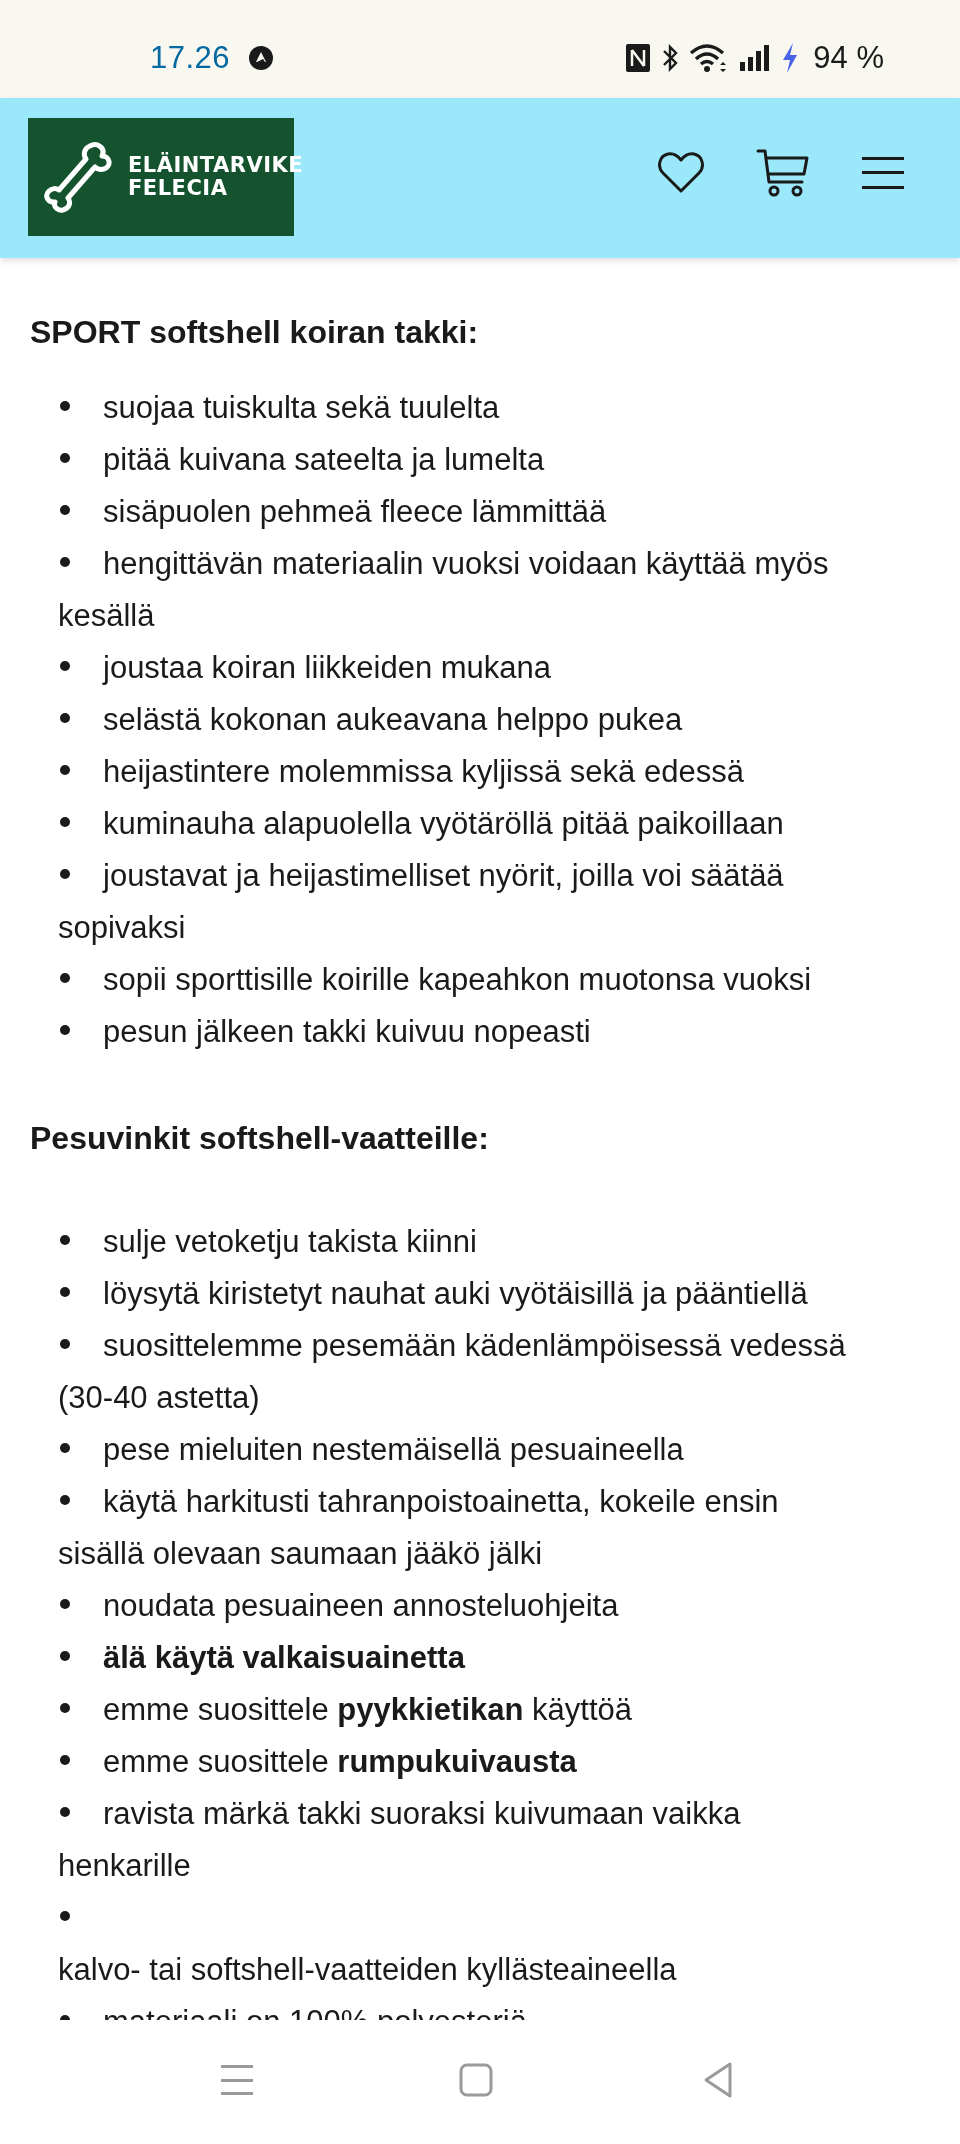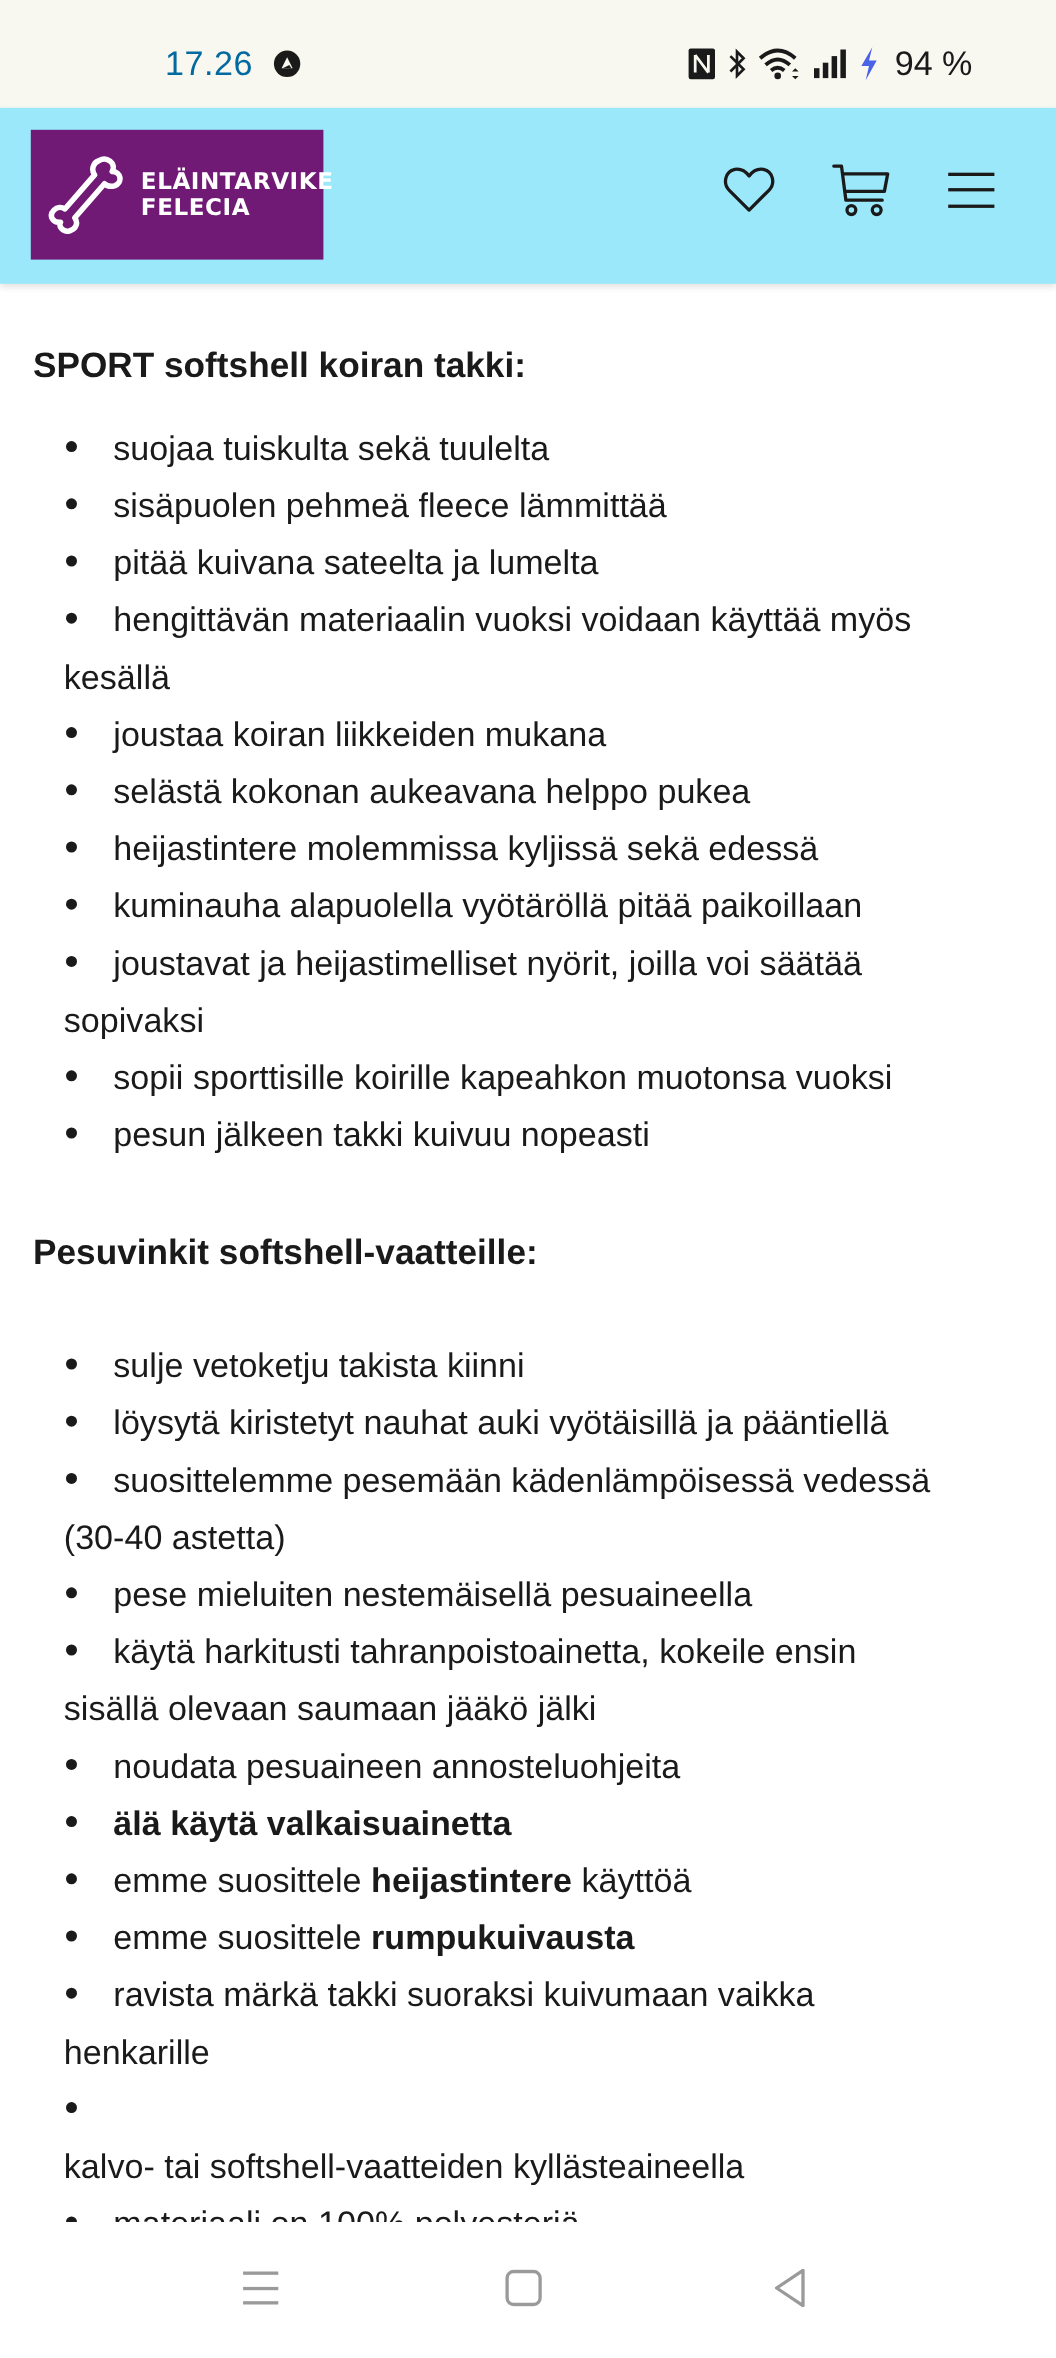--- a/index.html
+++ b/index.html
@@ -19,21 +19,21 @@
   .sb-icon { display: inline-flex; align-items: center; justify-content: center; }
 
   
   .site-header {
     position: absolute; top: 98px; left: 0; width: 960px; height: 160px;
     background: #9be8fb;
     box-shadow: 0 3px 6px rgba(0,0,0,0.12);
   }
   .logo {
     position: absolute; left: 28px; top: 20px; width: 266px; height: 118px;
-    background: #701a75;
+    background: #14532d;
     display: flex; align-items: center;
   }
   .logo-bone { position: absolute; left: 12px; top: 22px; width: 74px; height: 74px; }
   .logo-text {
     position: absolute; left: 100px; top: 36px;
     color: #ffffff; font-family: "DejaVu Sans", sans-serif; font-weight: bold;
     font-size: 21px; line-height: 23px; letter-spacing: 0.5px;
   }
   .logo-text span { display: block; }
 
@@ -162,22 +162,22 @@
       <rect x="1" y="16" width="42" height="3" fill="#1a1a1a"></rect>
       <rect x="1" y="31" width="42" height="3" fill="#1a1a1a"></rect>
     </svg>
   </div>
 </header>
 
 <main class="content">
   <h2 class="section-title sec1-title">SPORT softshell koiran takki:</h2>
   <ul class="bullet-list list1">
     <li class="bullet-item"><span class="dot"></span><span>suojaa tuiskulta sekä tuulelta</span></li>
+    <li class="bullet-item"><span class="dot"></span><span>pitää kuivana sateelta ja lumelta</span></li>
     <li class="bullet-item"><span class="dot"></span><span>sisäpuolen pehmeä fleece lämmittää</span></li>
-    <li class="bullet-item"><span class="dot"></span><span>pitää kuivana sateelta ja lumelta</span></li>
     <li class="bullet-item"><span class="dot"></span><span>hengittävän materiaalin vuoksi voidaan käyttää myös</span></li>
     <li class="bullet-item"><span>kesällä</span></li>
     <li class="bullet-item"><span class="dot"></span><span>joustaa koiran liikkeiden mukana</span></li>
     <li class="bullet-item"><span class="dot"></span><span>selästä kokonan aukeavana helppo pukea</span></li>
     <li class="bullet-item"><span class="dot"></span><span>heijastintere molemmissa kyljissä sekä edessä</span></li>
     <li class="bullet-item"><span class="dot"></span><span>kuminauha alapuolella vyötäröllä pitää paikoillaan</span></li>
     <li class="bullet-item"><span class="dot"></span><span>joustavat ja heijastimelliset nyörit, joilla voi säätää</span></li>
     <li class="bullet-item"><span>sopivaksi</span></li>
     <li class="bullet-item"><span class="dot"></span><span>sopii sporttisille koirille kapeahkon muotonsa vuoksi</span></li>
     <li class="bullet-item"><span class="dot"></span><span>pesun jälkeen takki kuivuu nopeasti</span></li>
@@ -187,21 +187,21 @@
   <ul class="bullet-list list2">
     <li class="bullet-item"><span class="dot"></span><span>sulje vetoketju takista kiinni</span></li>
     <li class="bullet-item"><span class="dot"></span><span>löysytä kiristetyt nauhat auki vyötäisillä ja pääntiellä</span></li>
     <li class="bullet-item"><span class="dot"></span><span>suosittelemme pesemään kädenlämpöisessä vedessä</span></li>
     <li class="bullet-item"><span>(30-40 astetta)</span></li>
     <li class="bullet-item"><span class="dot"></span><span>pese mieluiten nestemäisellä pesuaineella</span></li>
     <li class="bullet-item"><span class="dot"></span><span>käytä harkitusti tahranpoistoainetta, kokeile ensin</span></li>
     <li class="bullet-item"><span>sisällä olevaan saumaan jääkö jälki</span></li>
     <li class="bullet-item"><span class="dot"></span><span>noudata pesuaineen annosteluohjeita</span></li>
     <li class="bullet-item"><span class="dot"></span><b>älä käytä valkaisuainetta</b></li>
-    <li class="bullet-item"><span class="dot"></span><span>emme suosittele</span> <b>heijastintere</b> <span>käyttöä</span></li>
+    <li class="bullet-item"><span class="dot"></span><span>emme suosittele</span> <b>pyykkietikan</b> <span>käyttöä</span></li>
     <li class="bullet-item"><span class="dot"></span><span>emme suosittele</span> <b>rumpukuivausta</b></li>
     <li class="bullet-item"><span class="dot"></span><span>ravista märkä takki suoraksi kuivumaan vaikka</span></li>
     <li class="bullet-item"><span>henkarille</span></li>
     <li class="bullet-item"><span class="dot"></span></li>
     <li class="bullet-item"><span>kalvo- tai softshell-vaatteiden kyllästeaineella</span></li>
     <li class="bullet-item"><span class="dot"></span><span>materiaali on 100% polyesteriä</span></li>
   </ul>
 </main>
 
 <nav class="nav-bar">

